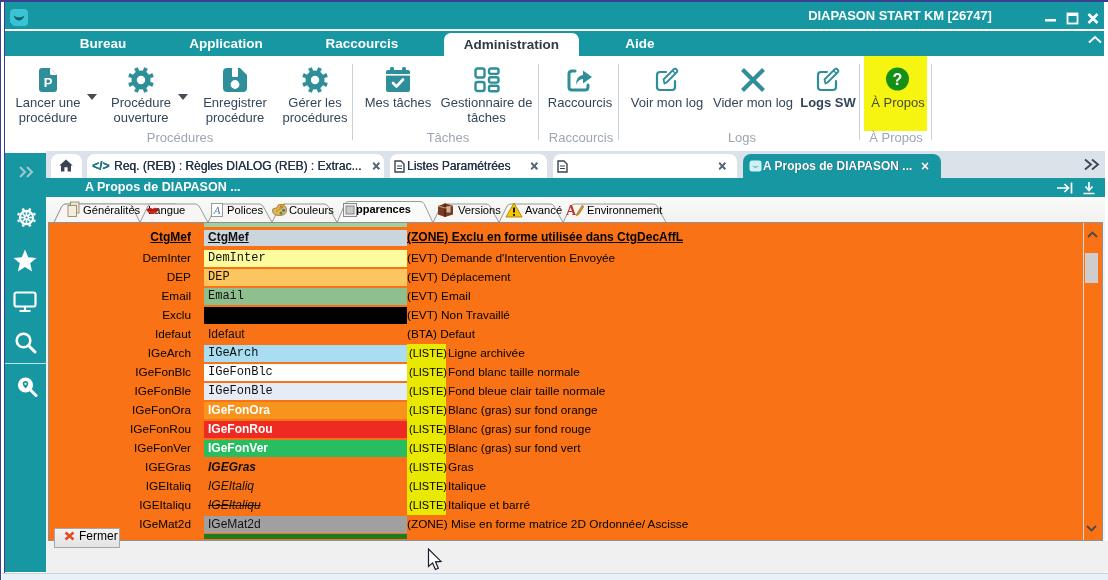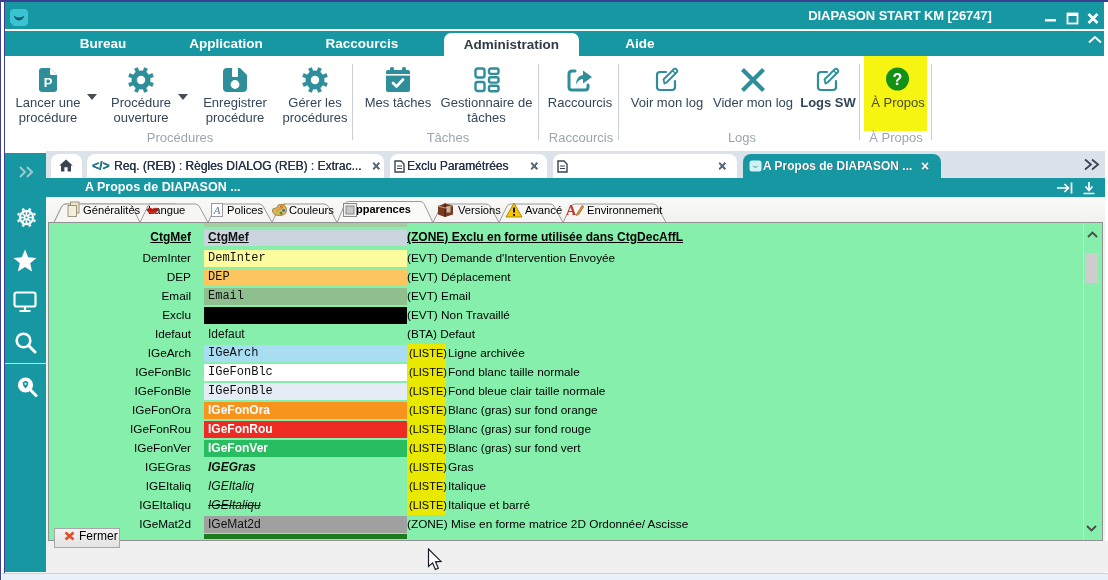--- a/index.html
+++ b/index.html
@@ -28,21 +28,21 @@
 #doctabrow{left:46px;top:151px;width:1059px;height:27px;background:#DCE2EA;}
 .dtab{position:absolute;top:3px;height:24px;background:#fff;border-radius:8px 8px 0 0;color:#253349;font-size:12px;line-height:24px;white-space:nowrap;text-shadow:0.35px 0 0 #253349;}
 .dtab .x{color:#5A6B7E;font-weight:bold;font-size:14px;}
 
 #tealstrip{left:46px;top:178px;width:1059px;height:19px;background:#1797A2;color:#fff;font-weight:bold;font-size:12.5px;line-height:19px;}
 
 #sidebar{left:4px;top:153px;width:42px;height:419px;background:#1797A2;}
 #leftborder{left:0;top:0;width:1px;height:580px;background:#3A3F8F;}#leftborder2{left:3.5px;top:2px;width:1px;height:571px;background:#3A3F8F;}
 
 #mainbg{left:46px;top:197px;width:1059px;height:383px;background:linear-gradient(180deg,#FAFAF9 0px,#F2F2F1 22px,#F1F1F0 30px);}
-#panel{left:48px;top:222px;width:1055px;height:319px;background:#86efac;border:1px solid #919191;box-sizing:border-box;}
+#panel{left:48px;top:222px;width:1055px;height:319px;background:#f97316;border:1px solid #919191;box-sizing:border-box;}
 #bottombar{left:46px;top:541px;width:1062px;height:31px;background:#F0F0F0;}
 #bottomstrip{left:2px;top:573px;width:1106px;height:7px;background:#E9F0F8;border-top:1px solid #C9D3DE;box-sizing:border-box;}
 
 .trow{position:absolute;height:19px;font-size:11.8px;}
 .c1{position:absolute;left:8px;top:2px;width:134px;text-align:right;color:#000;}
 .c2{position:absolute;left:155px;top:1px;width:203px;height:16.5px;font-family:"Liberation Mono",monospace;font-size:12px;line-height:16px;padding:0;color:#111;}
 .c2 span{padding-left:4px;}
 .c3{position:absolute;left:358px;top:2px;white-space:nowrap;color:#000;}
 .liste{display:inline-block;width:37px;padding:0 2px;font-size:11px;vertical-align:baseline;}
 
@@ -158,21 +158,21 @@
     <div class="dtab" style="left:41px;width:297px;">
         <span class="abs" style="left:5px;color:#17818D;font-weight:bold;font-size:12px;">&lt;/&gt;</span>
         <span class="abs" style="left:27px;">Req. (REB) : Règles DIALOG (REB) : Extrac...</span>
         <span class="x abs" style="left:285px;">×</span>
       </div>
     <div class="dtab" style="left:344px;width:157px;">
         <svg class="abs" style="left:4px;top:6px;" width="11" height="13">
           <path d="M1 1 L7 1 L10 4 L10 12 L1 12 Z" fill="none" stroke="#3A4454" stroke-width="1.4"></path>
           <path d="M3 6 L8 6 M3 8.5 L8 8.5" stroke="#3A4454" stroke-width="1.1"></path>
         </svg>
-        <span class="abs" style="left:17px;">Exclu Paramétrées</span>
+        <span class="abs" style="left:17px;">Listes Paramétrées</span>
         <span class="x abs" style="left:140px;">×</span>
       </div>
     <div class="dtab" style="left:507px;width:184px;">
         <svg class="abs" style="left:4px;top:6px;" width="11" height="13">
           <path d="M1 1 L7 1 L10 4 L10 12 L1 12 Z" fill="none" stroke="#3A4454" stroke-width="1.4"></path>
           <path d="M3 6 L8 6 M3 8.5 L8 8.5" stroke="#3A4454" stroke-width="1.1"></path>
         </svg>
         <span class="x abs" style="left:165px;">×</span>
       </div>
     <div class="dtab" style="left:697px;width:198px;background:#1797A2;color:#fff;">

